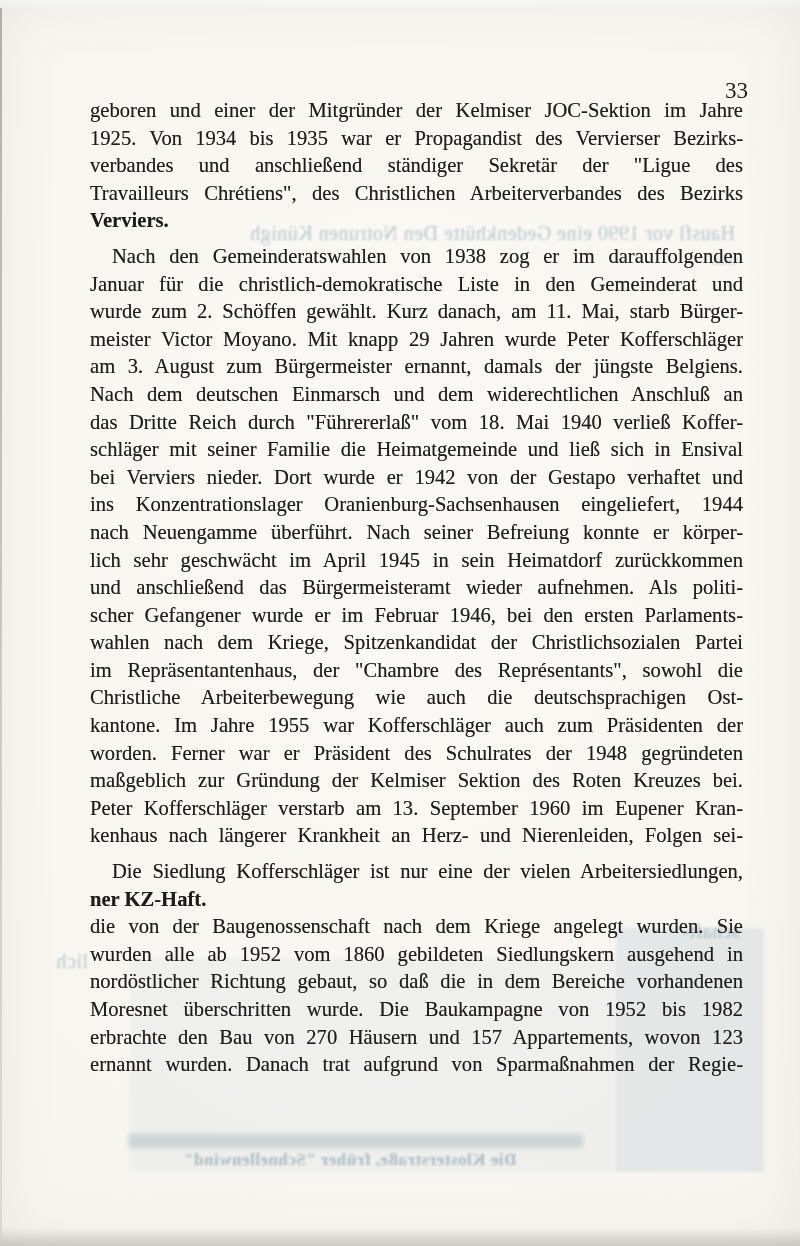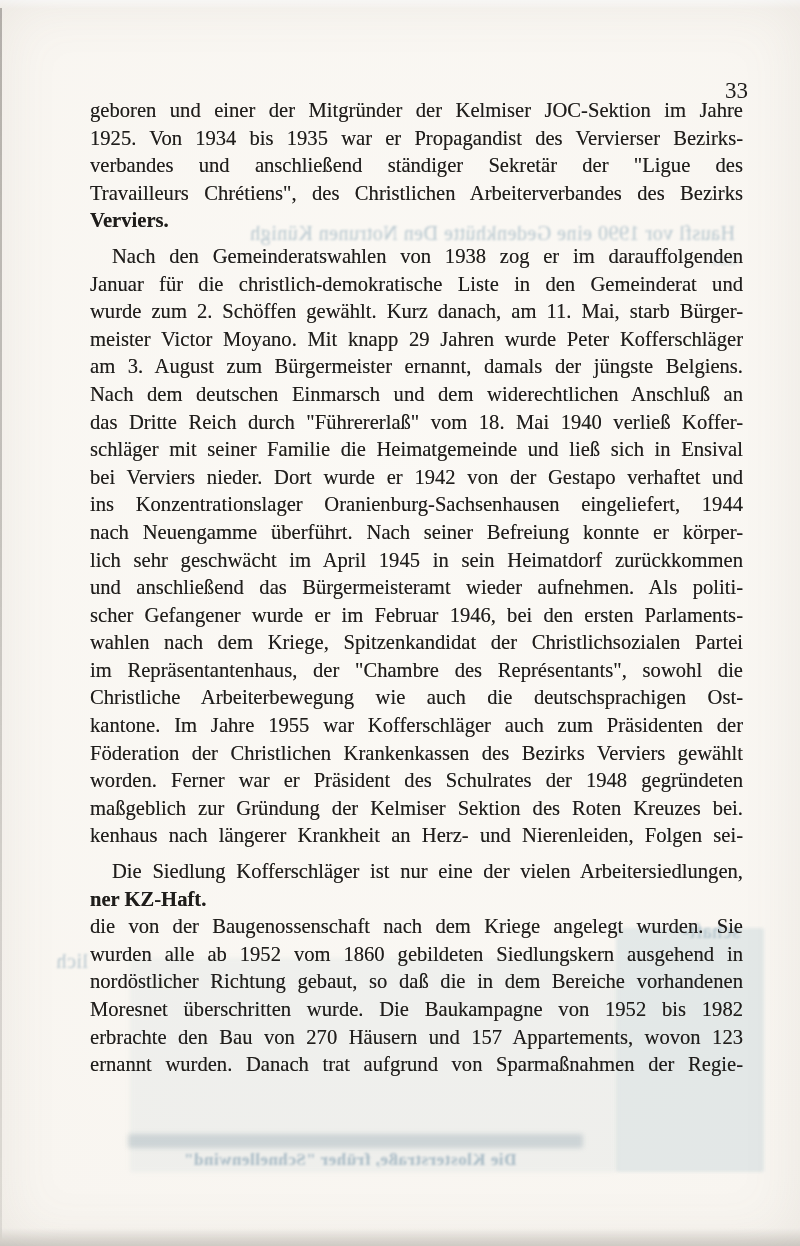--- a/index.html
+++ b/index.html
@@ -107,23 +107,23 @@
       <div class="line">bei Verviers nieder. Dort wurde er 1942 von der Gestapo verhaftet und</div>
       <div class="line">ins Konzentrationslager Oranienburg-Sachsenhausen eingeliefert, 1944</div>
       <div class="line">nach Neuengamme überführt. Nach seiner Befreiung konnte er körper-</div>
       <div class="line">lich sehr geschwächt im April 1945 in sein Heimatdorf zurückkommen</div>
       <div class="line">und anschließend das Bürgermeisteramt wieder aufnehmen. Als politi-</div>
       <div class="line">scher Gefangener wurde er im Februar 1946, bei den ersten Parlaments-</div>
       <div class="line">wahlen nach dem Kriege, Spitzenkandidat der Christlichsozialen Partei</div>
       <div class="line">im Repräsentantenhaus, der "Chambre des Représentants",  sowohl die</div>
       <div class="line">Christliche Arbeiterbewegung wie auch die deutschsprachigen Ost-</div>
       <div class="line">kantone. Im Jahre 1955 war Kofferschläger auch zum Präsidenten der</div>
-      <div class="line">Föderation der Christlichen Krankenkassen des Bezirks Verviers gewählt</div>
       <div class="line">worden. Ferner war er Präsident des  Schulrates der 1948 gegründeten</div>
       <div class="line">maßgeblich zur Gründung der Kelmiser Sektion des Roten Kreuzes bei.</div>
+      <div class="line">Peter Kofferschläger verstarb am 13. September 1960 im Eupener Kran-</div>
       <div class="line">kenhaus nach längerer Krankheit an Herz- und Nierenleiden, Folgen sei-</div>
       <div class="line indent">Die Siedlung Kofferschläger ist nur eine der vielen Arbeitersiedlungen,</div>
       <div class="line short">ner KZ-Haft.</div>
       <div class="line">die von der Baugenossenschaft nach dem Kriege angelegt wurden. Sie</div>
       <div class="line">wurden alle ab 1952 vom 1860 gebildeten Siedlungskern ausgehend in</div>
       <div class="line">nordöstlicher Richtung gebaut, so daß die in dem Bereiche vorhandenen</div>
       <div class="line">Moresnet überschritten wurde. Die Baukampagne von 1952 bis 1982</div>
       <div class="line">erbrachte den Bau von 270 Häusern und 157 Appartements, wovon 123</div>
       <div class="line">ernannt wurden. Danach trat aufgrund von Sparmaßnahmen der Regie-</div>
     </div>

